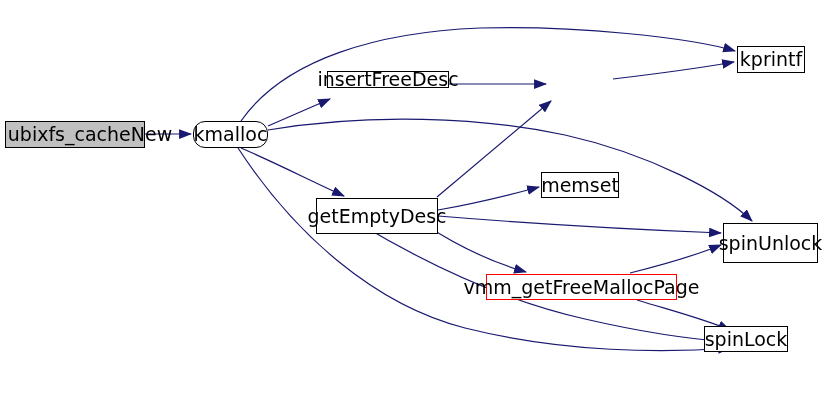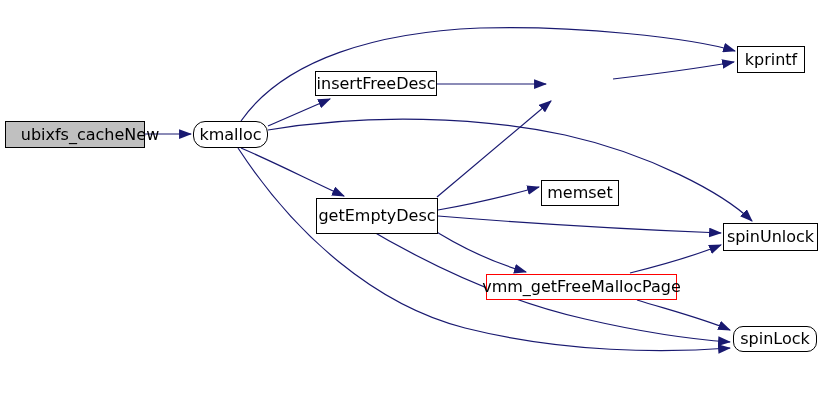--- a/index.html
+++ b/index.html
@@ -34,21 +34,21 @@
   .node {
     position: absolute;
     box-sizing: border-box;
     display: flex;
     align-items: center;
     justify-content: center;
     text-align: center;
     background: var(--node-fill, #ffffff);
     border: 1px solid var(--node-border, #000000);
     color: var(--text, #000000);
-    font-size: 16px;
+    font-size: 19px;
     line-height: 1;
     white-space: nowrap;
     cursor: pointer;
   }
   .node.root {
     background: var(--root-fill, #c0c0c0);
     cursor: default;
     padding-left: 30px;
   }
   .node.highlight {
@@ -81,28 +81,28 @@
     <path class="edge" d="M424 224 C456 245 491 262 526 272" marker-end="url(#arrowhead)"></path>
     <path class="edge" d="M360 224 C425 263 505 301 585 319 C650 334 701 340 730 342" marker-end="url(#arrowhead)"></path>
     <path class="edge" d="M630 273 C662 265 694 256 721 245" marker-end="url(#arrowhead)"></path>
     <path class="edge" d="M637 300 C673 311 704 319 730 330" marker-end="url(#arrowhead)"></path>
   </svg>
 
   <div class="node root" style="left:5px; top:121px; width:140px; height:27px;">ubixfs_cacheNew</div>
 
   <div class="node" style="left:193px; top:121px; width:75px; height:27px;border-radius:12px;">kmalloc</div>
 
-  <div class="node" style="left:315px; top:71px; width:122px; height:25px;">insertFreeDesc</div>
+  <div class="node" style="left:327px; top:71px; width:122px; height:17px;">insertFreeDesc</div>
 
 
   <div class="node" style="left:737px; top:46px; width:68px; height:27px;">kprintf</div>
 
-  <div class="node" style="left:541px; top:180px; width:78px; height:26px;">memset</div>
+  <div class="node" style="left:541px; top:172px; width:78px; height:26px;">memset</div>
 
   <div class="node" style="left:316px; top:198px; width:122px; height:36px;">getEmptyDesc</div>
 
-  <div class="node" style="left:723px; top:223px; width:95px; height:28px;">spinUnlock</div>
+  <div class="node" style="left:723px; top:223px; width:95px; height:40px;">spinUnlock</div>
 
   <div class="node highlight" style="left:486px; top:274px; width:191px; height:26px;">vmm_getFreeMallocPage</div>
 
-  <div class="node" style="left:733px; top:326px; width:84px; height:26px;border-radius:10px;">spinLock</div>
+  <div class="node" style="left:704px; top:326px; width:84px; height:26px;">spinLock</div>
 
 </div>
 
 </body></html>

